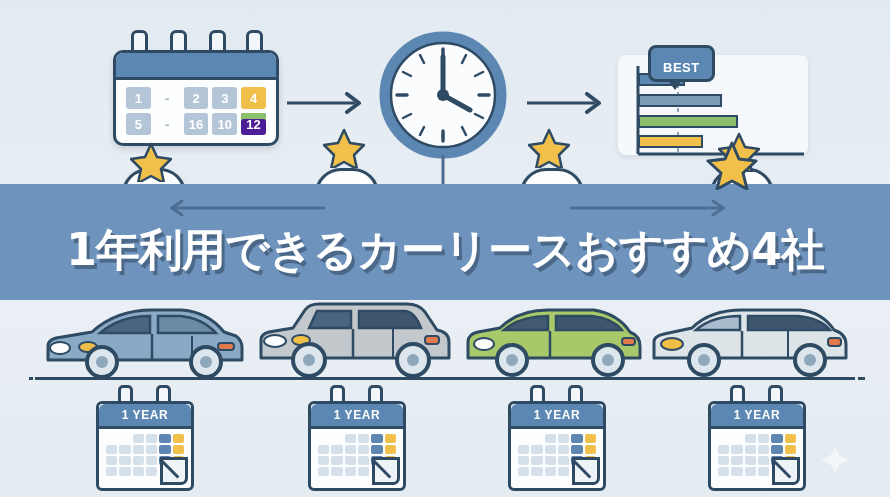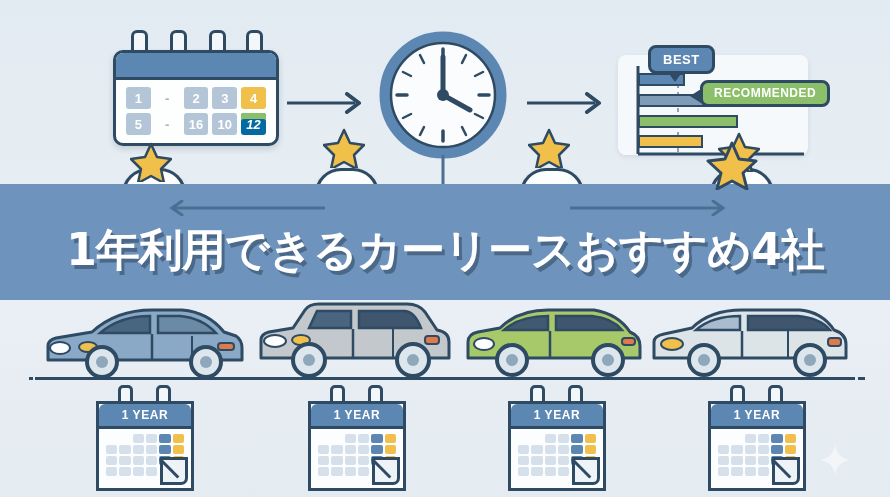--- a/index.html
+++ b/index.html
@@ -35,33 +35,33 @@
   .cal-top .grid{
     position:absolute;left:10px;top:34px;width:140px;
     display:grid;grid-template-columns:repeat(5,1fr);gap:4px;
   }
   .cal-top .cell{
     height:22px;border-radius:3px;display:flex;align-items:center;justify-content:center;
     font-size:13px;font-weight:bold;color:#fff;background:#b3c5d6;
   }
   .cal-top .cell.dash{background:transparent;color:#9fb3c6;}
   .cal-top .cell.yellow{background:#f0c04a;}
-  .cal-top .cell.green-top{background:#0369a1;box-shadow:inset 0 6px 0 #8cbf6a;font-style:italic;}
+  .cal-top .cell.green-top{background:#4c1d95;box-shadow:inset 0 6px 0 #8cbf6a;}
 
   
   .clock{position:absolute;left:378px;top:30px;width:130px;height:130px;}
 
   
   .chart-card{position:absolute;left:618px;top:55px;width:190px;height:100px;
     background:rgba(247,250,252,.92);border-radius:8px;box-shadow:0 2px 5px rgba(40,60,80,.10);}
   .badge-best{
     position:absolute;left:648px;top:45px;z-index:4;
     background:#5d87b3;border:3px solid #2f4a63;border-radius:8px;
     color:#fff;font-size:13px;font-weight:bold;letter-spacing:.5px;
-    padding:4px 12px 4px;
+    padding:12px 12px 4px;
   }
   .badge-best:after{
     content:"";position:absolute;left:16px;bottom:-11px;width:0;height:0;
     border-left:8px solid transparent;border-right:8px solid transparent;border-top:11px solid #2f4a63;
   }
   .badge-rec{
     position:absolute;left:700px;top:80px;z-index:4;
     background:#8cbf6a;border:3px solid #2f4a63;border-radius:8px;
     color:#fff;font-size:12px;font-weight:bold;letter-spacing:.5px;
     padding:3px 11px 4px;
@@ -104,21 +104,21 @@
   .ground{
     position:absolute;left:35px;top:377px;width:820px;height:3px;background:#2f4a63;
   }
   .ground:before{content:"";position:absolute;left:-6px;top:0;width:4px;height:3px;background:#2f4a63;}
   .ground:after{content:"";position:absolute;right:-10px;top:0;width:7px;height:3px;background:#2f4a63;}
 
   
   .cal-bot{position:absolute;width:92px;height:92px;}
   .cal-bot .body{
     position:absolute;left:0;top:8px;width:92px;height:84px;
-    background:#fbfdfe;border:3px solid #2f4a63;border-radius:0;text-align:center;
+    background:#fbfdfe;border:3px solid #2f4a63;border-radius:6px;text-align:center;
   }
   .cal-bot .hdr{
     position:absolute;left:0;top:0;width:100%;height:22px;
     background:#5d87b3;border-radius:6px 6px 0 0;border-bottom:3px solid #2f4a63;
     color:#fff;font-size:12px;font-weight:bold;letter-spacing:.6px;
     display:flex;align-items:center;justify-content:center;
   }
   .cal-bot .ring{
     position:absolute;top:-8px;width:9px;height:20px;border:3px solid #2f4a63;border-radius:5px;background:#f4f7fa;
   }
@@ -210,21 +210,20 @@
     <svg style="position:absolute;left:626px;top:60px" width="190" height="100">
       <line x1="12" y1="6" x2="12" y2="94" stroke="#2f4a63" stroke-width="3"></line>
       <line x1="12" y1="94" x2="178" y2="94" stroke="#2f4a63" stroke-width="3"></line>
       <line x1="52" y1="8" x2="52" y2="92" stroke="#8fa3b5" stroke-width="2" stroke-dasharray="4,4"></line>
       <rect x="13" y="14" width="45" height="11" fill="#5d87b3" stroke="#2f4a63" stroke-width="2"></rect>
       <rect x="13" y="35" width="82" height="11" fill="#7e9cb8" stroke="#2f4a63" stroke-width="2"></rect>
       <rect x="13" y="56" width="98" height="11" fill="#8cbf6a" stroke="#2f4a63" stroke-width="2"></rect>
       <rect x="13" y="76" width="63" height="11" fill="#f0c04a" stroke="#2f4a63" stroke-width="2"></rect>
     </svg>
     <div class="badge-best">BEST</div>
-    <div class="badge-rec">RECOMMENDED</div>
     <svg style="position:absolute;left:706px;top:140px;z-index:6" width="52" height="50">
       <polygon points="26,3 33,19 50,21 37,33 41,49 26,41 11,49 15,33 2,21 19,19" fill="#f0c04a" stroke="#2f4a63" stroke-width="3" stroke-linejoin="round"></polygon>
     </svg>
   </div>
 
   <svg style="position:absolute;left:160px;top:155px;width:580px;height:62px;z-index:2">
     <line x1="283" y1="0" x2="283" y2="46" stroke="#4d6e93" stroke-width="3"></line>
     <path d="M283,46 Q283,56 273,56 L216,56" fill="none" stroke="#4d6e93" stroke-width="3"></path>
     <path d="M283,46 Q283,56 293,56 L350,56" fill="none" stroke="#4d6e93" stroke-width="3"></path>
     <polyline points="225,50 215,56 225,62" fill="none" stroke="#4d6e93" stroke-width="3" stroke-linecap="round"></polyline>

